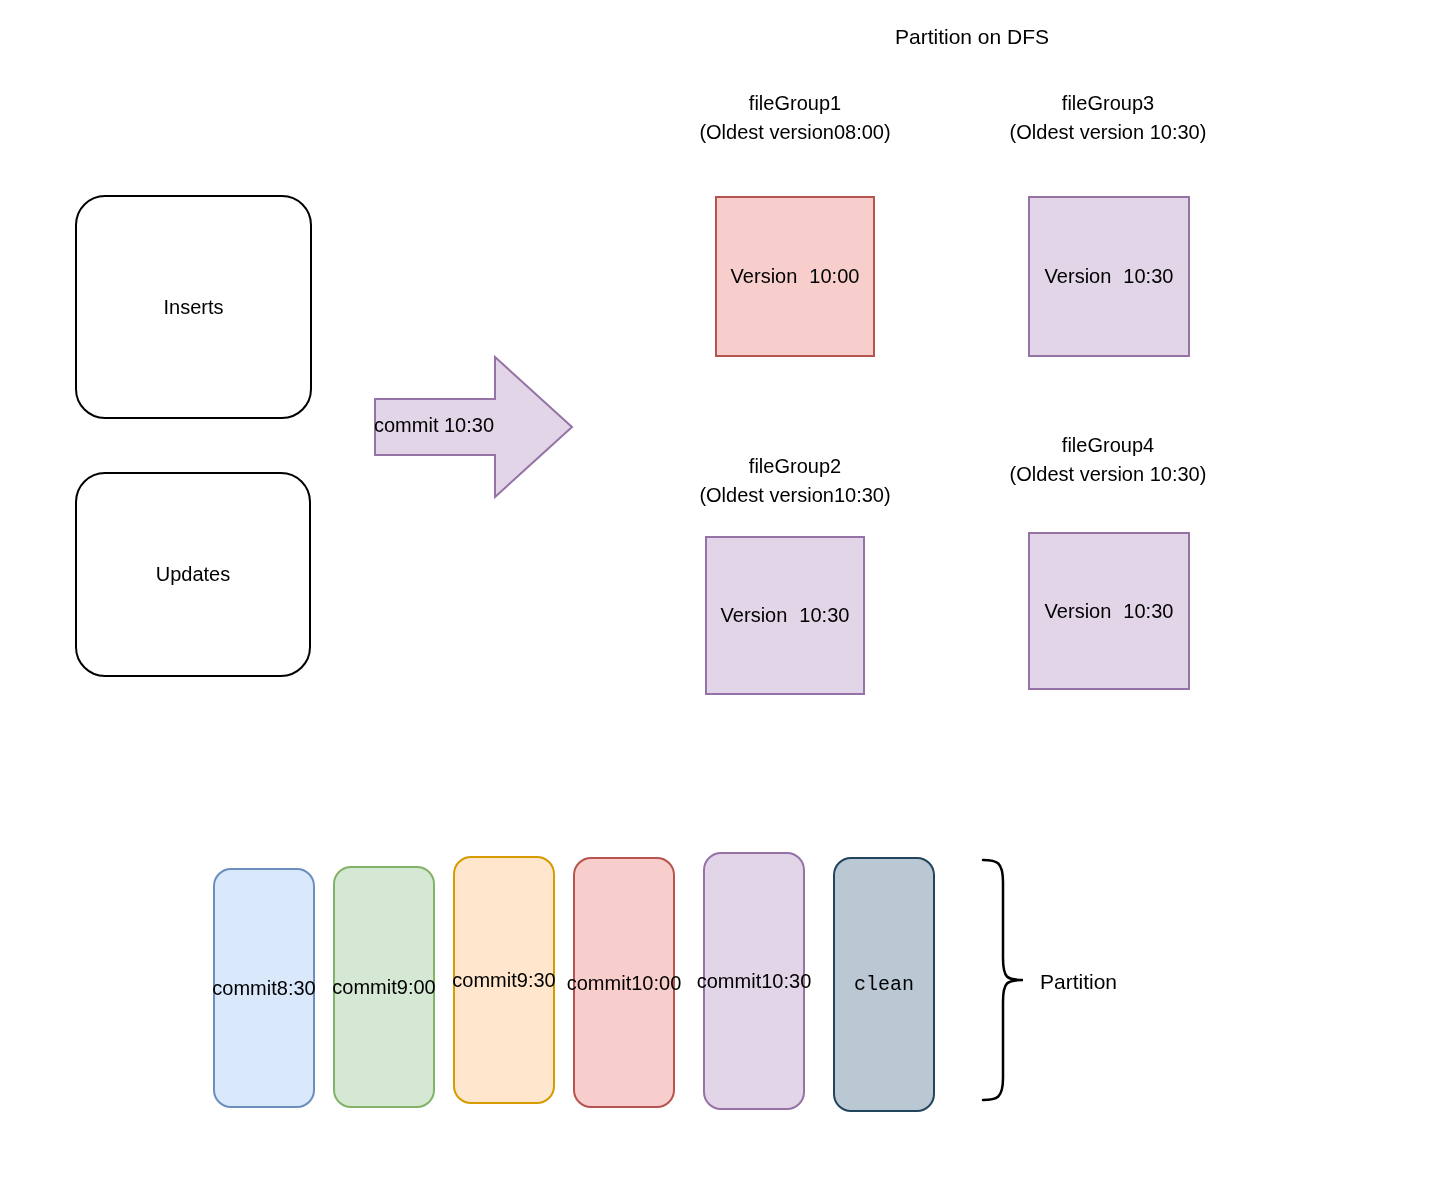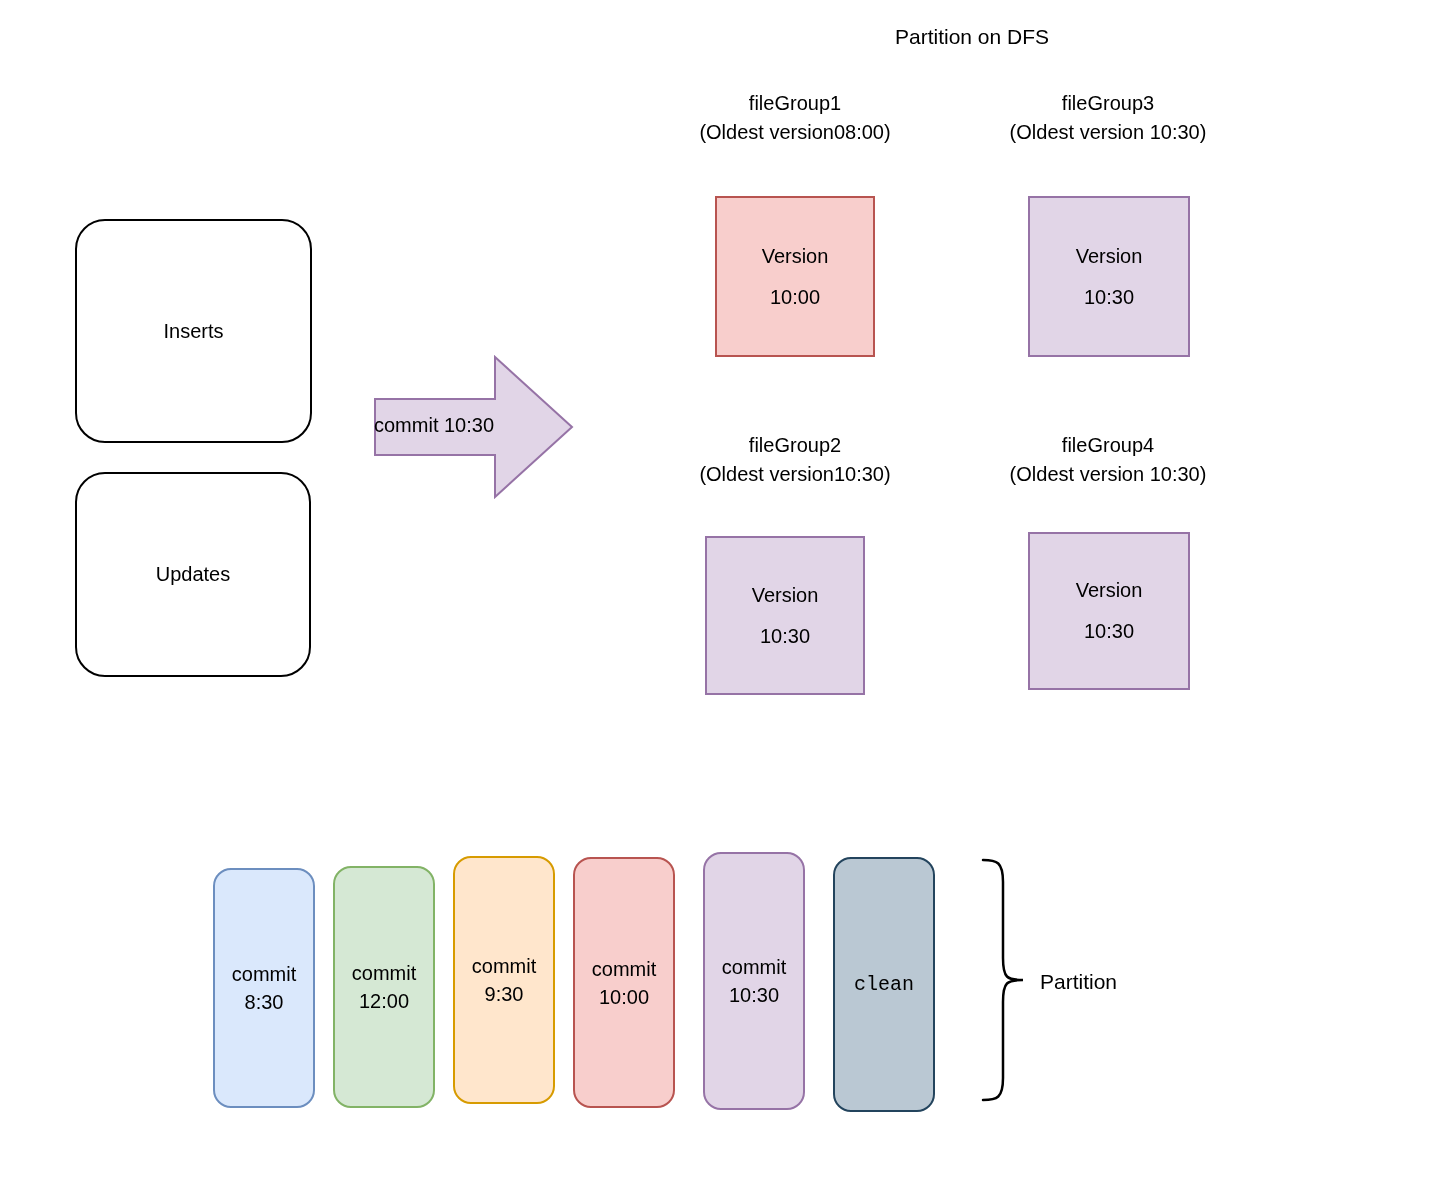--- a/index.html
+++ b/index.html
@@ -20,57 +20,57 @@
     left:772px;top:25px;width:400px;
     text-align:center;font-size:21px;
   }
 
   
   .src-box{
     border:2px solid #000;border-radius:30px;background:#fff;
     display:flex;align-items:center;justify-content:center;
     font-size:20px;
   }
-  #inserts-box{left:75px;top:195px;width:233px;height:220px;margin-top:24px;}
+  #inserts-box{left:75px;top:195px;width:233px;height:220px;}
   #updates-box{left:75px;top:472px;width:232px;height:201px;}
 
   
   #arrow-svg{left:374px;top:355px;width:200px;height:144px;}
   #arrow-label{
     left:374px;top:414px;width:200px;
     text-align:left;font-size:20px;
   }
 
   
   .fg-label{
     width:320px;text-align:center;
     font-size:20px;line-height:29px;
   }
   #fg1-label{left:635px;top:89px;}
   #fg3-label{left:948px;top:89px;}
-  #fg2-label{left:635px;top:431px;}
+  #fg2-label{left:635px;top:452px;}
   #fg4-label{left:948px;top:431px;}
 
   
   .version-box{
     border:2px solid;
-    display:flex;flex-direction:column;align-items:center;justify-content:center;
+    display:flex;flex-direction:row;align-items:center;justify-content:center;
     text-align:center;font-size:20px;line-height:29px;
     box-sizing:border-box;
     gap:12px;
   }
   #fg1-box{left:715px;top:196px;width:160px;height:161px;}
   #fg3-box{left:1028px;top:196px;width:162px;height:161px;}
   #fg2-box{left:705px;top:536px;width:160px;height:159px;}
   #fg4-box{left:1028px;top:532px;width:162px;height:158px;}
 
   
   .pill{
     width:102px;border:2px solid;border-radius:18px;
-    display:flex;flex-direction:column;align-items:center;justify-content:center;
+    display:flex;flex-direction:row;align-items:center;justify-content:center;
     text-align:center;font-size:20px;line-height:28px;
     box-sizing:border-box;
   }
   #pill-0{left:213px;top:868px;height:240px;}
   #pill-1{left:333px;top:866px;height:242px;}
   #pill-2{left:453px;top:856px;height:248px;}
   #pill-3{left:573px;top:857px;height:251px;}
   #pill-4{left:703px;top:852px;height:258px;}
   #pill-5{left:833px;top:857px;height:255px;}
 
@@ -133,21 +133,21 @@
     <div class="line">Version</div>
     <div class="line">10:30</div>
   </div>
 
   <div class="abs pill" id="pill-0" style="background-color: rgb(218, 232, 252); border-color: rgb(108, 142, 191);">
     <div class="line">commit</div>
     <div class="line">8:30</div>
   </div>
   <div class="abs pill" id="pill-1" style="background-color: rgb(213, 232, 212); border-color: rgb(130, 179, 102);">
     <div class="line">commit</div>
-    <div class="line">12:00</div>
+    <div class="line">9:00</div>
   </div>
   <div class="abs pill" id="pill-2" style="background-color: rgb(255, 230, 204); border-color: rgb(215, 155, 0);">
     <div class="line">commit</div>
     <div class="line">9:30</div>
   </div>
   <div class="abs pill" id="pill-3" style="background-color: rgb(248, 206, 204); border-color: rgb(184, 84, 80);">
     <div class="line">commit</div>
     <div class="line">10:00</div>
   </div>
   <div class="abs pill" id="pill-4" style="background-color: rgb(225, 213, 231); border-color: rgb(150, 115, 166);">

